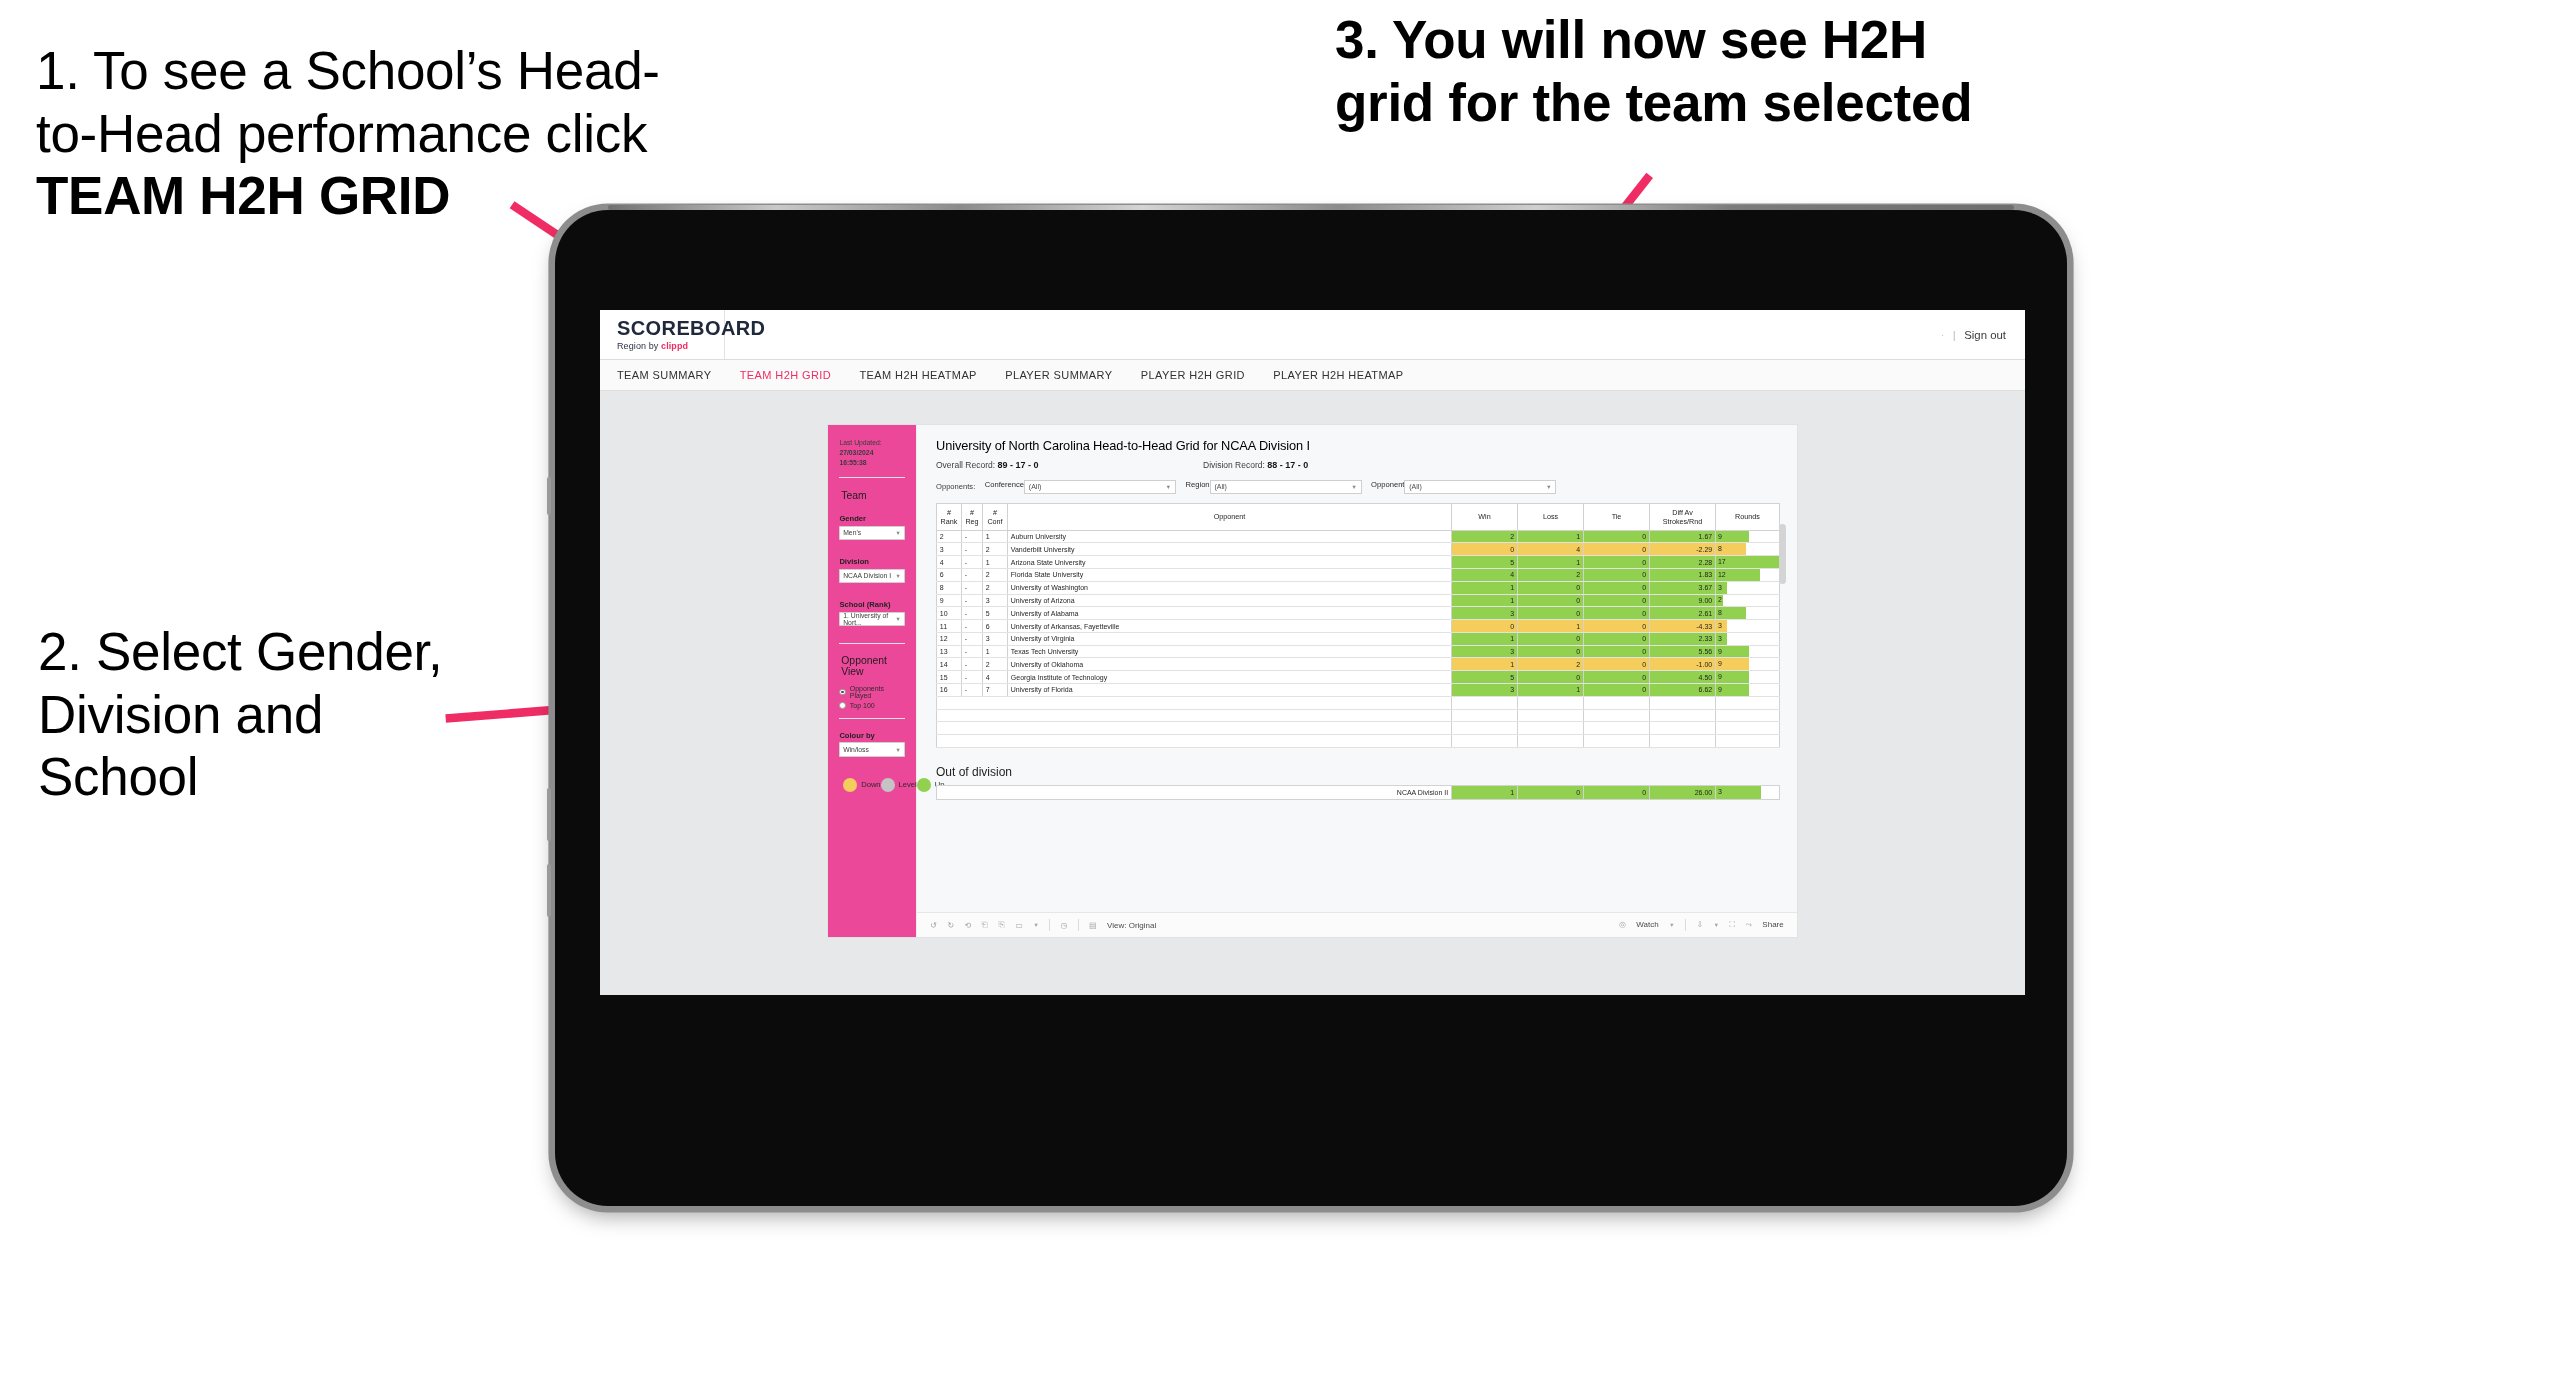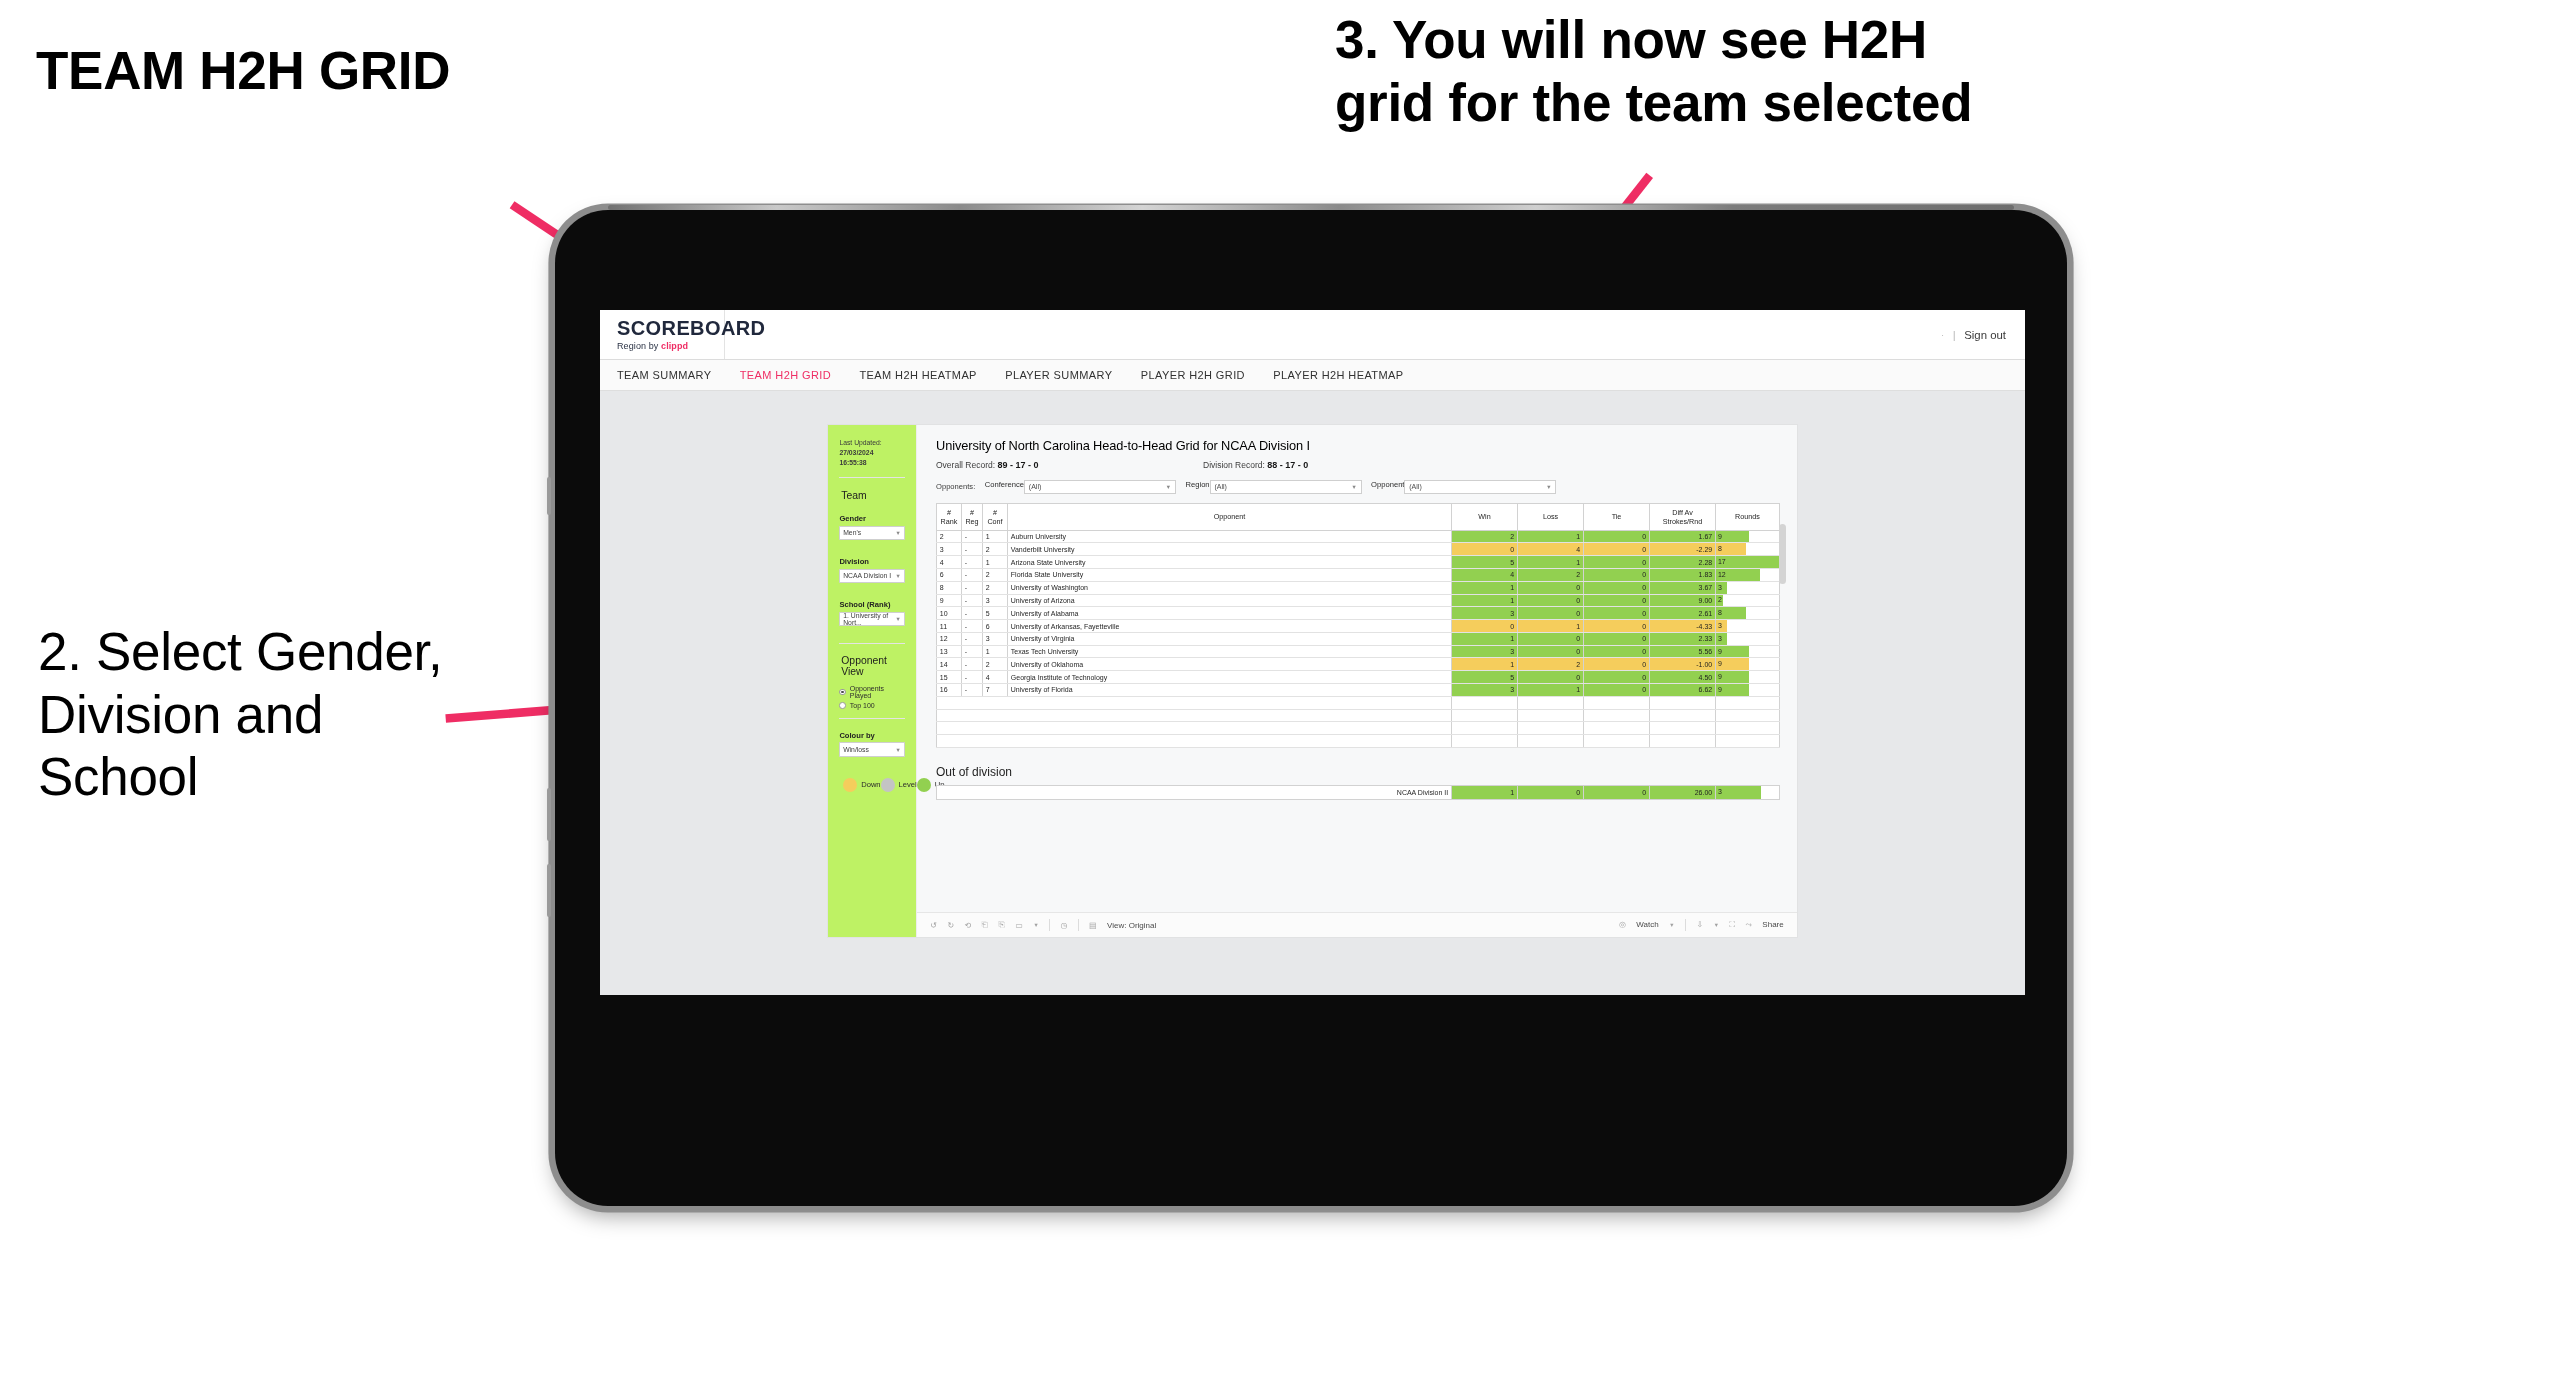--- a/index.html
+++ b/index.html
@@ -96,21 +96,21 @@
 
   .workspace{background:#e7e8ea;height:605px;padding:34px 0 0 0;box-sizing:border-box;}
 
   .dashboard{
     margin:0 auto;width:969px;height:512px;background:#f7f8f9;
     display:flex;box-shadow:0 0 0 0.9px #e0e1e3;position:relative;
   }
 
   
   .sidebar{
-    width:89px;background:#bef264;padding:13.3px 11.4px 0 11.4px;box-sizing:border-box;
+    width:89px;background:#ec4899;padding:13.3px 11.4px 0 11.4px;box-sizing:border-box;
     border-right:0.9px solid #ededed;flex:none;
   }
   .lastupd{font-size:6.8px;color:#3b3b3b;line-height:1.45;}
   .lastupd b{font-weight:bold;}
   .divider{height:0.9px;background:#e4e4e4;margin:9.5px 0 11.4px 0;}
   .sb-title{font-size:10.4px;color:#1d1d1d;margin:0 0 13.3px 1.9px;}
   .sb-label{font-size:7.6px;color:#232323;font-weight:bold;margin-bottom:2.8px;}
   .sb-select{
     height:12.3px;border:0.9px solid #cfcfcf;background:#fff;border-radius:0.9px;
     display:flex;align-items:center;padding:0 2.8px;font-size:6.8px;color:#3c3c3c;
@@ -186,21 +186,23 @@
     padding:0 13.3px;gap:10.4px;font-size:8px;color:#6c6c6c;box-sizing:border-box;
   }
   .tfoot .ic{opacity:.62;display:flex;align-items:center;}
   .tfoot .vs{width:0.9px;height:11.4px;background:#dcdcdc;}
   .tfoot .lbl{font-size:8px;color:#4b4b4b;}
   .tfoot .right{margin-left:auto;display:flex;align-items:center;gap:10.4px;}
 </style>
 </head>
 <body>
 
-<div class="callout" id="callout-1"><b>TEAM H2H GRID</b></div>
+<div class="callout" id="callout-1"><span>1. To see a School’s Head-
+to-Head performance click
+</span><b>TEAM H2H GRID</b></div>
 
 <div class="callout" id="callout-2">2. Select Gender,
 Division and
 School</div>
 
 <div class="callout" id="callout-3">3. You will now see H2H
 grid for the team selected</div>
 
 <svg class="arrow-layer" viewBox="0 0 2717 1462">
   <defs>

